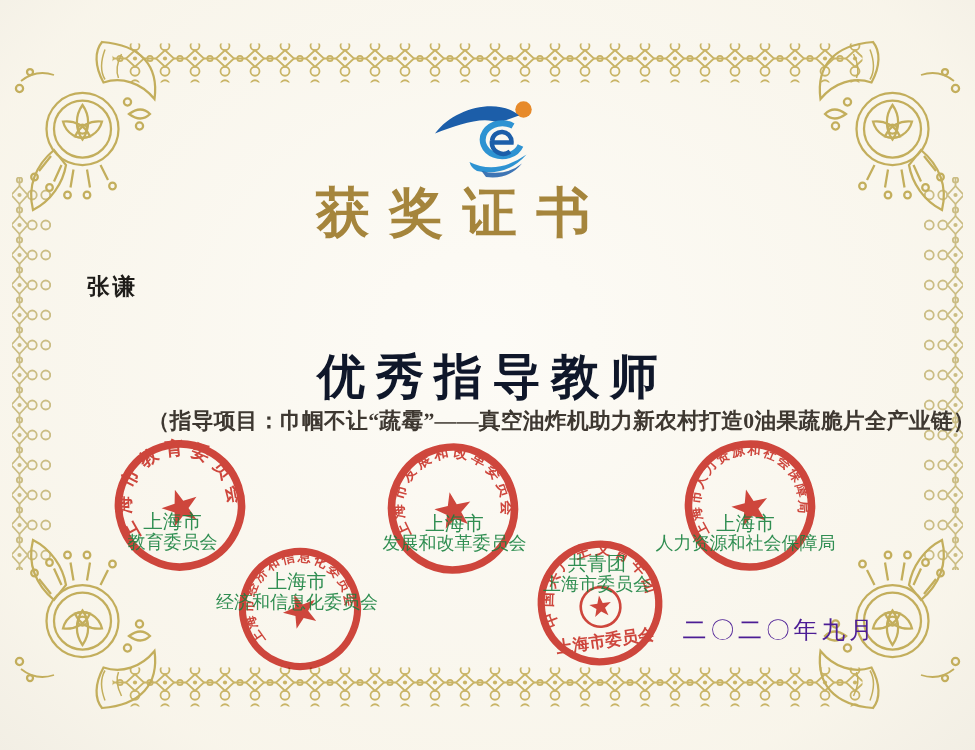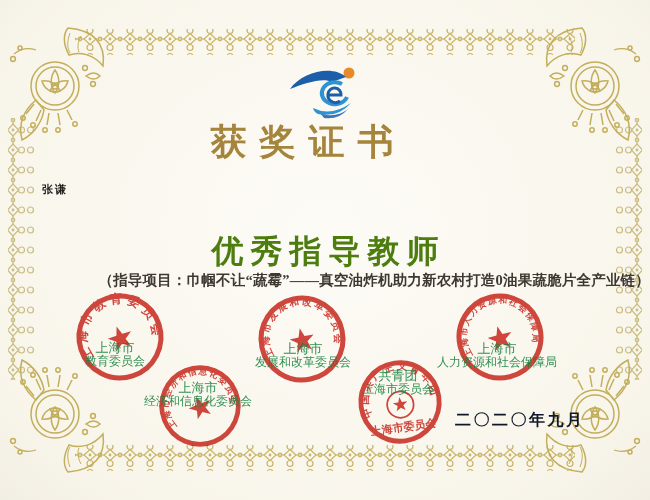--- a/index.html
+++ b/index.html
@@ -6,29 +6,29 @@
   .stage{position:relative;width:650px;height:500px;overflow:hidden;
          background:#fbf8ef;
          font-family:"Liberation Serif", serif;}
   .stage::after{content:"";position:absolute;inset:0;pointer-events:none;
          background:radial-gradient(ellipse at 50% 45%, rgba(255,255,255,.45) 0%, rgba(240,235,220,.25) 80%, rgba(225,220,208,.35) 100%);}
   .abs{position:absolute;}
   .border-svg{position:absolute;left:0;top:0;z-index:1;}
   .logo{left:287px;top:64px;width:80px;height:55px;z-index:2;}
   .cert-title{left:-23px;top:118px;width:650px;text-align:center;z-index:2;
       font-size:36px;font-weight:bold;color:#a5853c;letter-spacing:13px;text-indent:13px;}
-  .recipient{left:42px;top:182px;z-index:2;font-size:11px;font-weight:bold;color:#1e1c19;
+  .recipient{left:58px;top:182px;z-index:2;font-size:15px;font-weight:bold;color:#1e1c19;
       font-family:"Liberation Sans", sans-serif;letter-spacing:2px;}
   .body-line{left:0;top:209px;width:650px;text-align:center;z-index:2;
       font-size:17px;font-weight:600;color:#33302c;font-family:"Liberation Sans", sans-serif;letter-spacing:.5px;}
   .award-title{left:0;top:230px;width:650px;text-align:center;z-index:2;
-      font-size:32px;font-weight:bold;color:#4d7c0f;letter-spacing:7px;text-indent:7px;}
+      font-size:32px;font-weight:bold;color:#0f172a;letter-spacing:7px;text-indent:7px;}
   .project-line{left:0;top:271px;width:650px;text-align:right;z-index:2;
       font-size:14.5px;font-weight:bold;color:#3e3831;letter-spacing:.2px;}
-  .issue-date{left:455px;top:410px;z-index:4;font-size:16px;color:#0f172a;letter-spacing:2.5px;font-weight:bold;}
+  .issue-date{left:455px;top:410px;z-index:4;font-size:16px;color:#4c1d95;letter-spacing:2.5px;}
   .seal{position:absolute;z-index:3;mix-blend-mode:multiply;opacity:.93;}
   .seal-label{position:absolute;z-index:4;text-align:center;color:#15803d;
       font-weight:normal;line-height:13.5px;white-space:nowrap;opacity:.88;}
   .seal-label .l1{font-size:13px;display:block;}
   .seal-label .l2{font-size:12px;display:block;}
 </style>
 </head>
 <body>
 
 <div class="stage">

